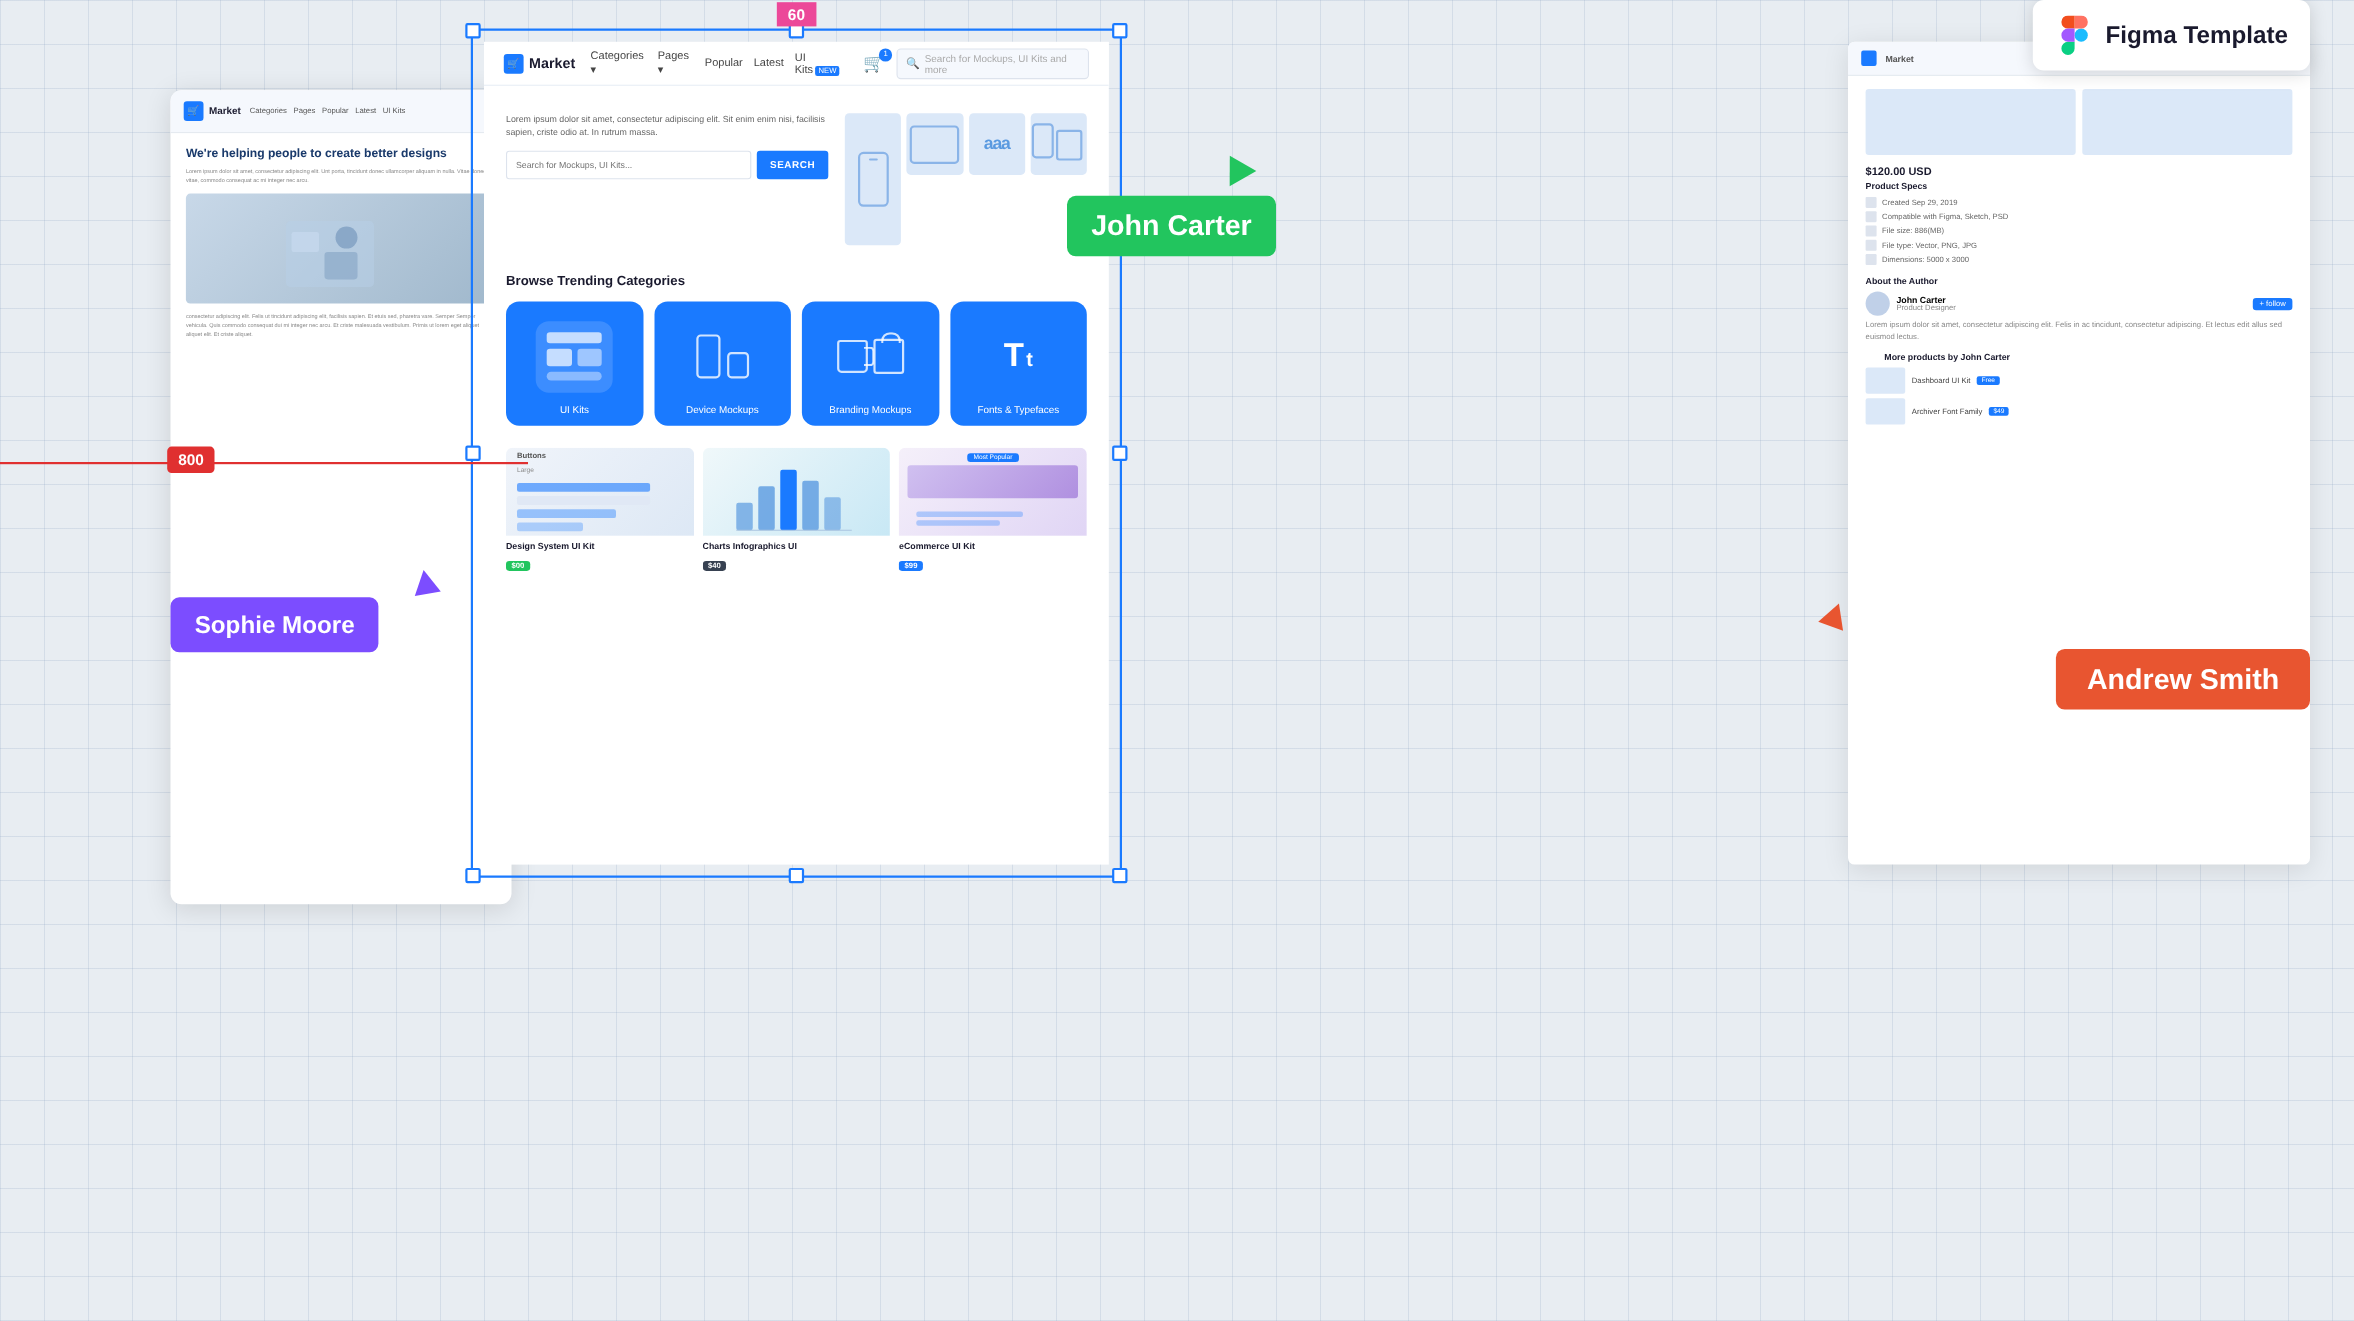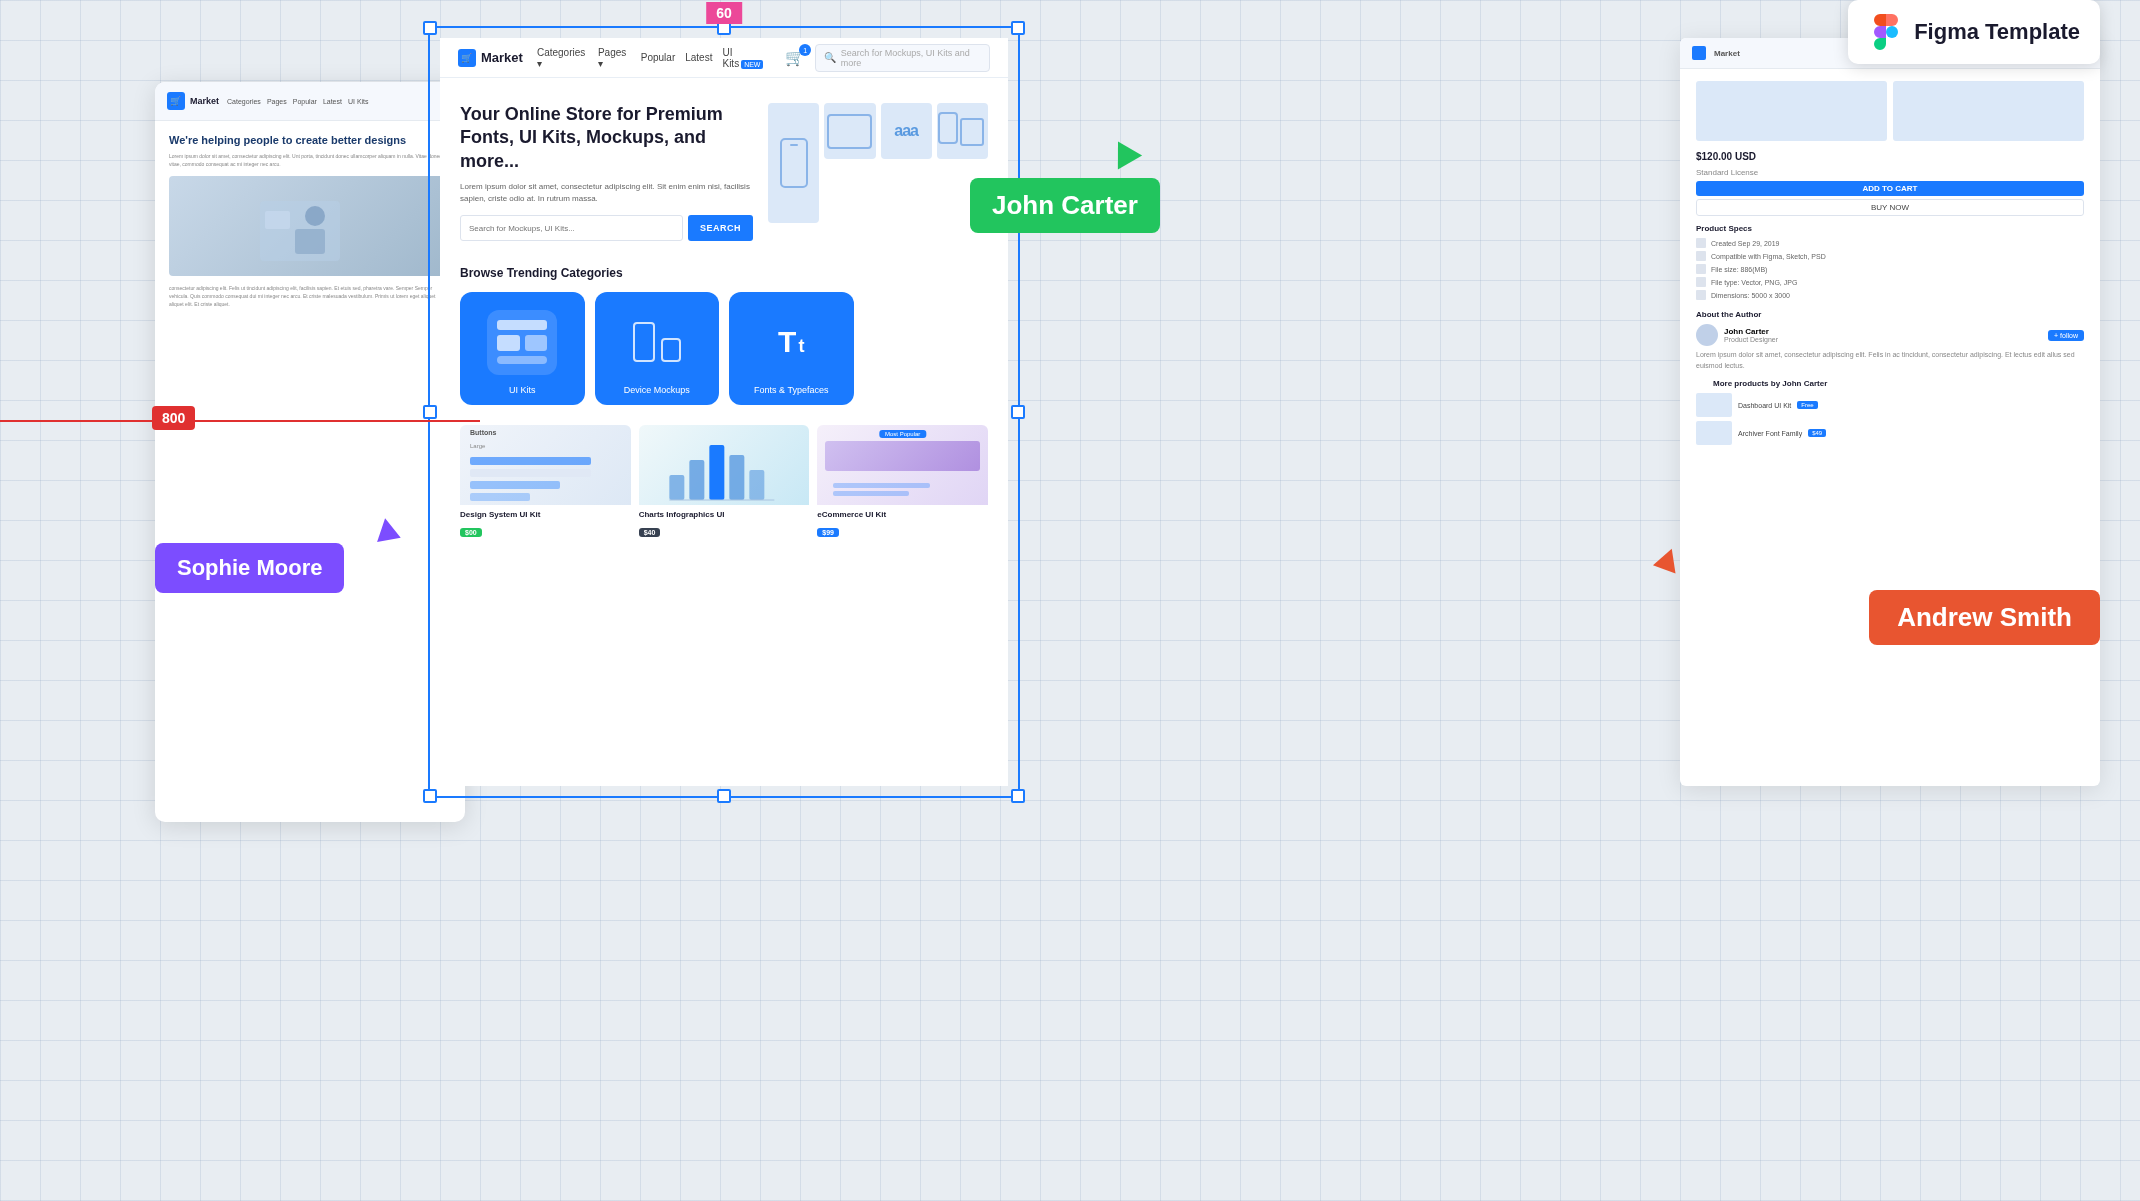--- a/index.html
+++ b/index.html
@@ -792,21 +792,20 @@
         </div>
         <div class="search-box">
           <span class="search-icon">🔍</span>
           <span class="search-placeholder">Search for Mockups, UI Kits and more</span>
         </div>
       </div>
     </div>
 
     <div class="site-hero">
       <div class="hero-left">
-        <div class="hero-h1">Your Online Store for Premium Fonts, UI Kits, Mockups, and more...</div>
         <div class="hero-desc">Lorem ipsum dolor sit amet, consectetur adipiscing elit. Sit enim enim nisi, facilisis sapien, criste odio at. In rutrum massa.</div>
         <div class="hero-form">
           <input class="hero-input" type="text" placeholder="Search for Mockups, UI Kits..." style="">
           <button class="hero-btn">SEARCH</button>
         </div>
       </div>
       <div class="hero-right">
         <div class="hero-device tall">
           <div class="device-phone"></div>
         </div>
@@ -845,20 +844,29 @@
         <div class="cat-item">
           <div class="cat-icon-area">
             <div class="device-cat-icon">
               <div class="cat-phone"></div>
               <div class="cat-watch"></div>
             </div>
           </div>
           <span class="cat-label">Device Mockups</span>
         </div>
 
+        <div class="cat-item">
+          <div class="cat-icon-area">
+            <div class="branding-icon">
+              <div class="brand-mug"></div>
+              <div class="brand-bag"></div>
+            </div>
+          </div>
+          <span class="cat-label">Branding Mockups</span>
+        </div>
 
         <div class="cat-item">
           <div class="cat-icon-area">
             <div class="fonts-icon">
               <span>T</span>
               <span class="fonts-sub">t</span>
             </div>
           </div>
           <span class="cat-label">Fonts &amp; Typefaces</span>
         </div>
@@ -935,25 +943,20 @@
     </div>
   </div>
   <div style="padding:12px 16px">
     <div class="rp-hero-images">
       <div class="rp-hero-img"></div>
       <div class="rp-hero-img"></div>
     </div>
     <div class="rp-product-title">
       <span>$120.00 USD</span>
     </div>
-    <div style="margin:6px 0 8px">
-      <div class="rp-license-label">Standard License</div>
-      <div class="rp-license-btn">ADD TO CART</div>
-      <div class="rp-buy-btn">BUY NOW</div>
-    </div>
 
     <div class="rp-specs">
       <div class="rp-specs-title">Product Specs</div>
       <div class="rp-spec-row">
         <div class="rp-spec-icon"></div>
         <span class="rp-spec-text">Created Sep 29, 2019</span>
       </div>
       <div class="rp-spec-row">
         <div class="rp-spec-icon"></div>
         <span class="rp-spec-text">Compatible with Figma, Sketch, PSD</span>

